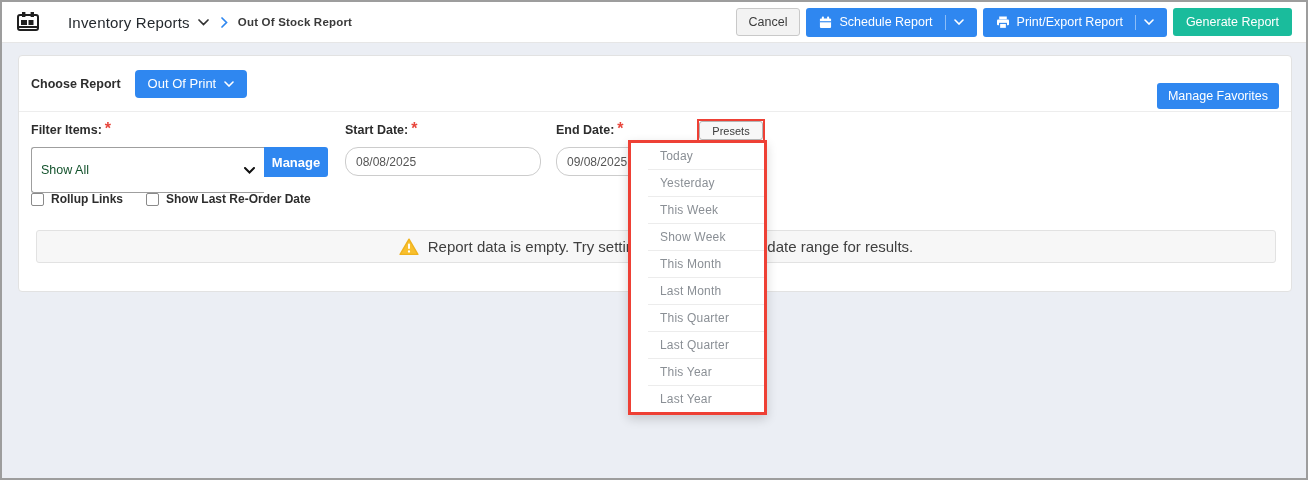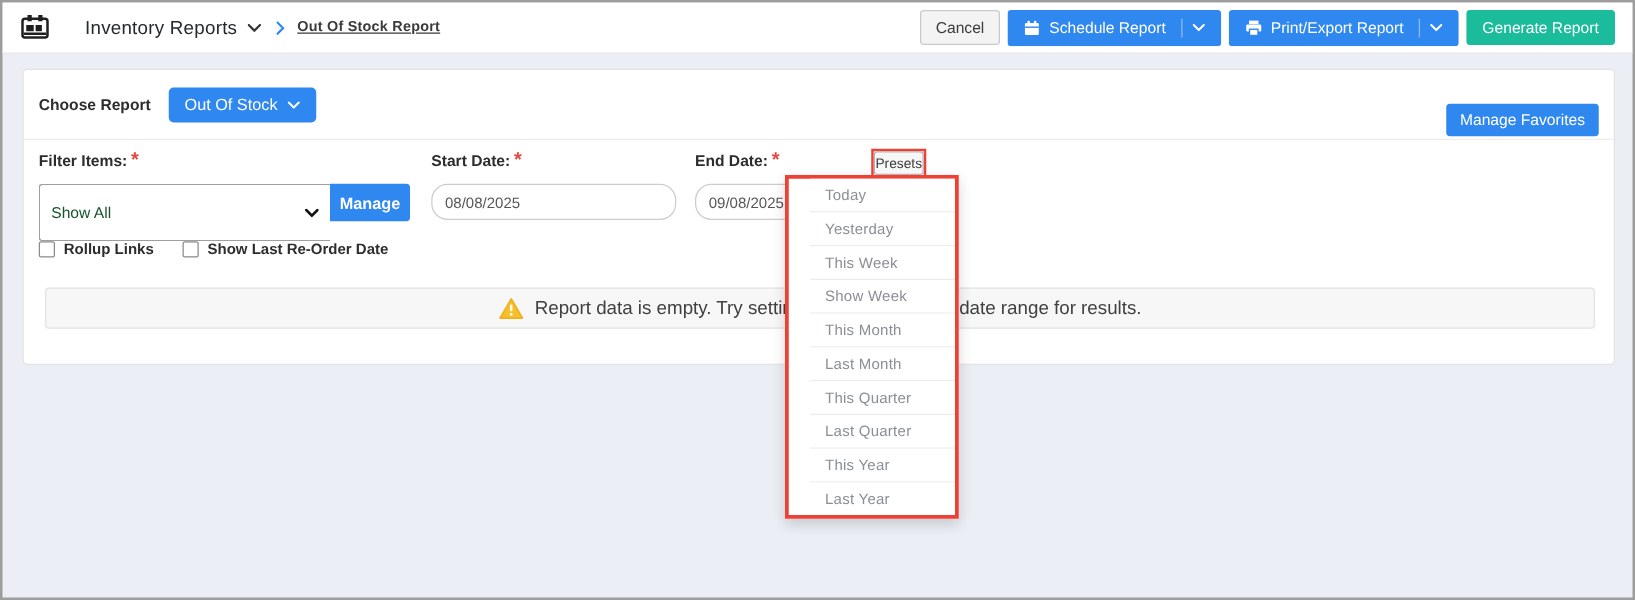--- a/index.html
+++ b/index.html
@@ -11,21 +11,21 @@
   
   .topbar{
     position:absolute;left:0;top:0;right:0;height:41px;background:#fff;
     border-bottom:1px solid #e6e6e6;display:flex;align-items:center;
     padding:0 14px;box-sizing:border-box;
   }
   .tb-title{font-size:15px;color:#24292e;font-weight:500;margin-left:28px;letter-spacing:.2px;}
   .icon-btn{display:inline-flex;align-items:center;cursor:pointer;background:none;border:none;padding:0;}
   .tb-caret{margin-left:8px;color:#333;}
   .tb-sep{margin:0 10px 0 12px;color:#2f87f0;display:inline-flex;}
-  .tb-crumb{font-size:11.5px;color:#3a3a3a;font-weight:600;letter-spacing:.2px;text-decoration:underline;}
+  .tb-crumb{font-size:11.5px;color:#3a3a3a;font-weight:600;letter-spacing:.2px;}
   .tb-actions{margin-left:auto;display:flex;gap:6px;align-items:center;}
   .btn{display:inline-flex;align-items:center;gap:7px;border-radius:3px;font-size:12.5px;
        line-height:1;padding:7px 12px;cursor:pointer;border:1px solid transparent;
        font-family:inherit;}
   .btn-light{background:#f3f3f3;border-color:#c9c9c9;color:#3c3c3c;}
   .btn-blue{background:#2f87f0;color:#fff;}
   .btn-teal{background:#1abc9c;color:#fff;}
   .split-divider{width:1px;height:15px;background:rgba(255,255,255,.45);margin:-3px 1px -3px 5px;}
   
   .card{
@@ -60,21 +60,21 @@
   .checkbox-row{position:absolute;left:12px;top:136px;display:flex;gap:23px;align-items:center;}
   .chk{display:inline-flex;align-items:center;gap:7px;cursor:pointer;}
   .chk-box{width:13px;height:13px;border:1px solid #8a8a8a;border-radius:2px;background:#fff;
     box-sizing:border-box;display:inline-block;}
   .chk-label{font-size:12px;font-weight:600;color:#2d2d2d;}
   .msg-bar{position:absolute;left:17px;top:174px;width:1240px;height:33px;background:#f7f7f7;
     border:1px solid #e2e2e2;border-radius:3px;box-sizing:border-box;display:flex;
     align-items:center;justify-content:center;gap:9px;}
   .msg-text{font-size:15px;color:#404040;}
   
-  .annot-presets{position:absolute;left:695px;top:117px;width:44px;height:23px;
+  .annot-presets{position:absolute;left:695px;top:117px;width:68px;height:23px;
     border:2px solid #ee4035;box-sizing:border-box;z-index:31;display:flex;}
   .presets-btn{flex:1;background:#f7f7f7;border:1px solid #b5b5b5;border-radius:3px;
     font-size:11px;color:#3b3b3b;cursor:pointer;font-family:inherit;padding:0;}
   .dropdown{position:absolute;left:626px;top:138px;width:139px;background:#fff;
     border:3px solid #ee4035;box-sizing:border-box;z-index:30;
     box-shadow:0 4px 10px rgba(0,0,0,.16);padding-left:17px;}
   .dd-item{height:26px;line-height:26px;padding:0 12px;font-size:12px;color:#8a8f95;
     border-bottom:1px solid #ececec;background:#fff;cursor:pointer;letter-spacing:.2px;}
   .dd-item:last-child{border-bottom:none;}
 </style>
@@ -144,21 +144,21 @@
       </button>
       <button class="btn btn-teal">Generate Report</button>
     </div>
   </div>
 
   <div class="card">
 
     <div class="card-head">
       <span class="choose-label">Choose Report</span>
       <button class="report-btn">
-        <span>Out Of Stock</span>
+        <span>Out Of Print</span>
         <span style="display:inline-flex;">
           <svg width="10" height="6" viewBox="0 0 10 6">
               <path d="M1 1l4 4 4-4" fill="none" stroke="#fff" stroke-width="1.6" stroke-linecap="round"></path>
             </svg>
         </span>
       </button>
       <button class="fav-btn">Manage Favorites</button>
     </div>
 
     <div class="fg fg-filter">

